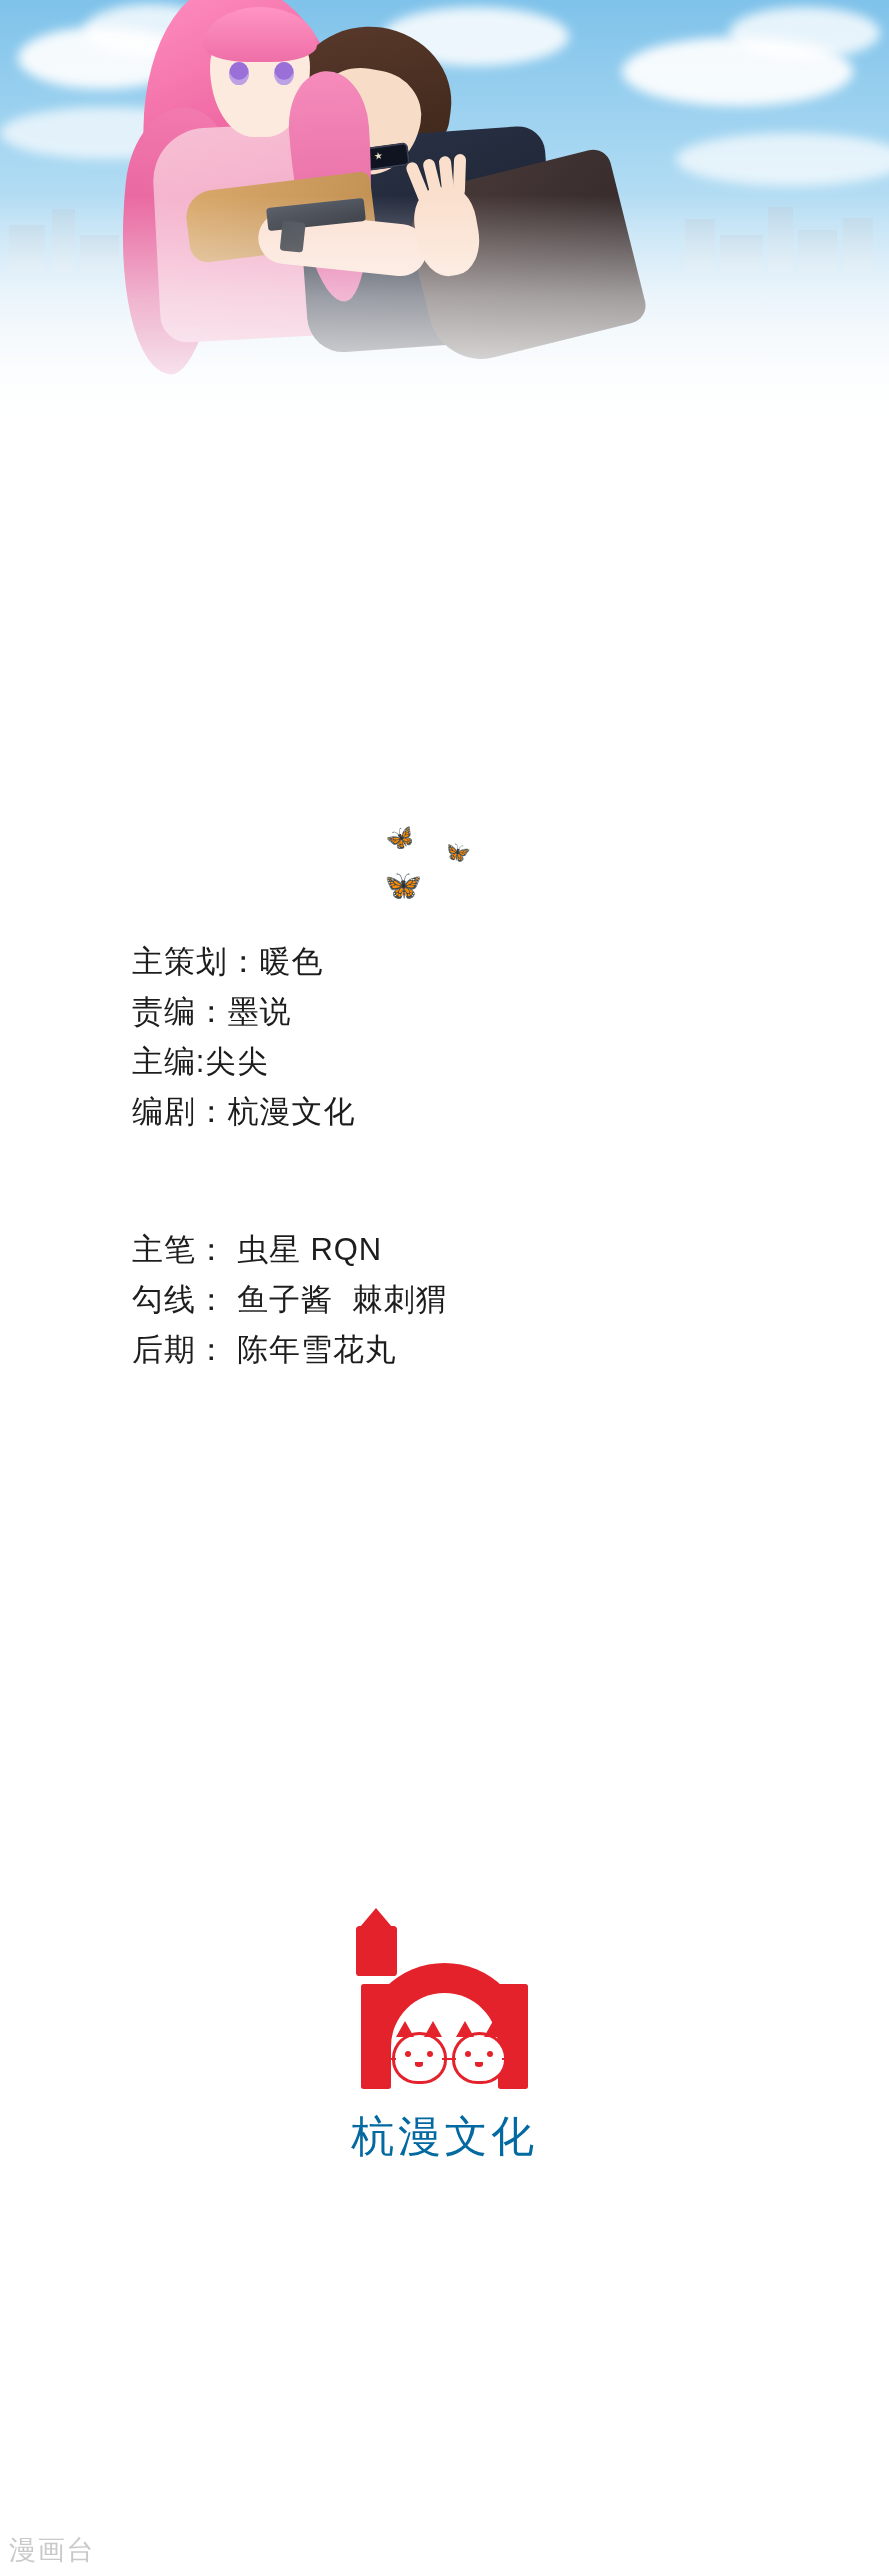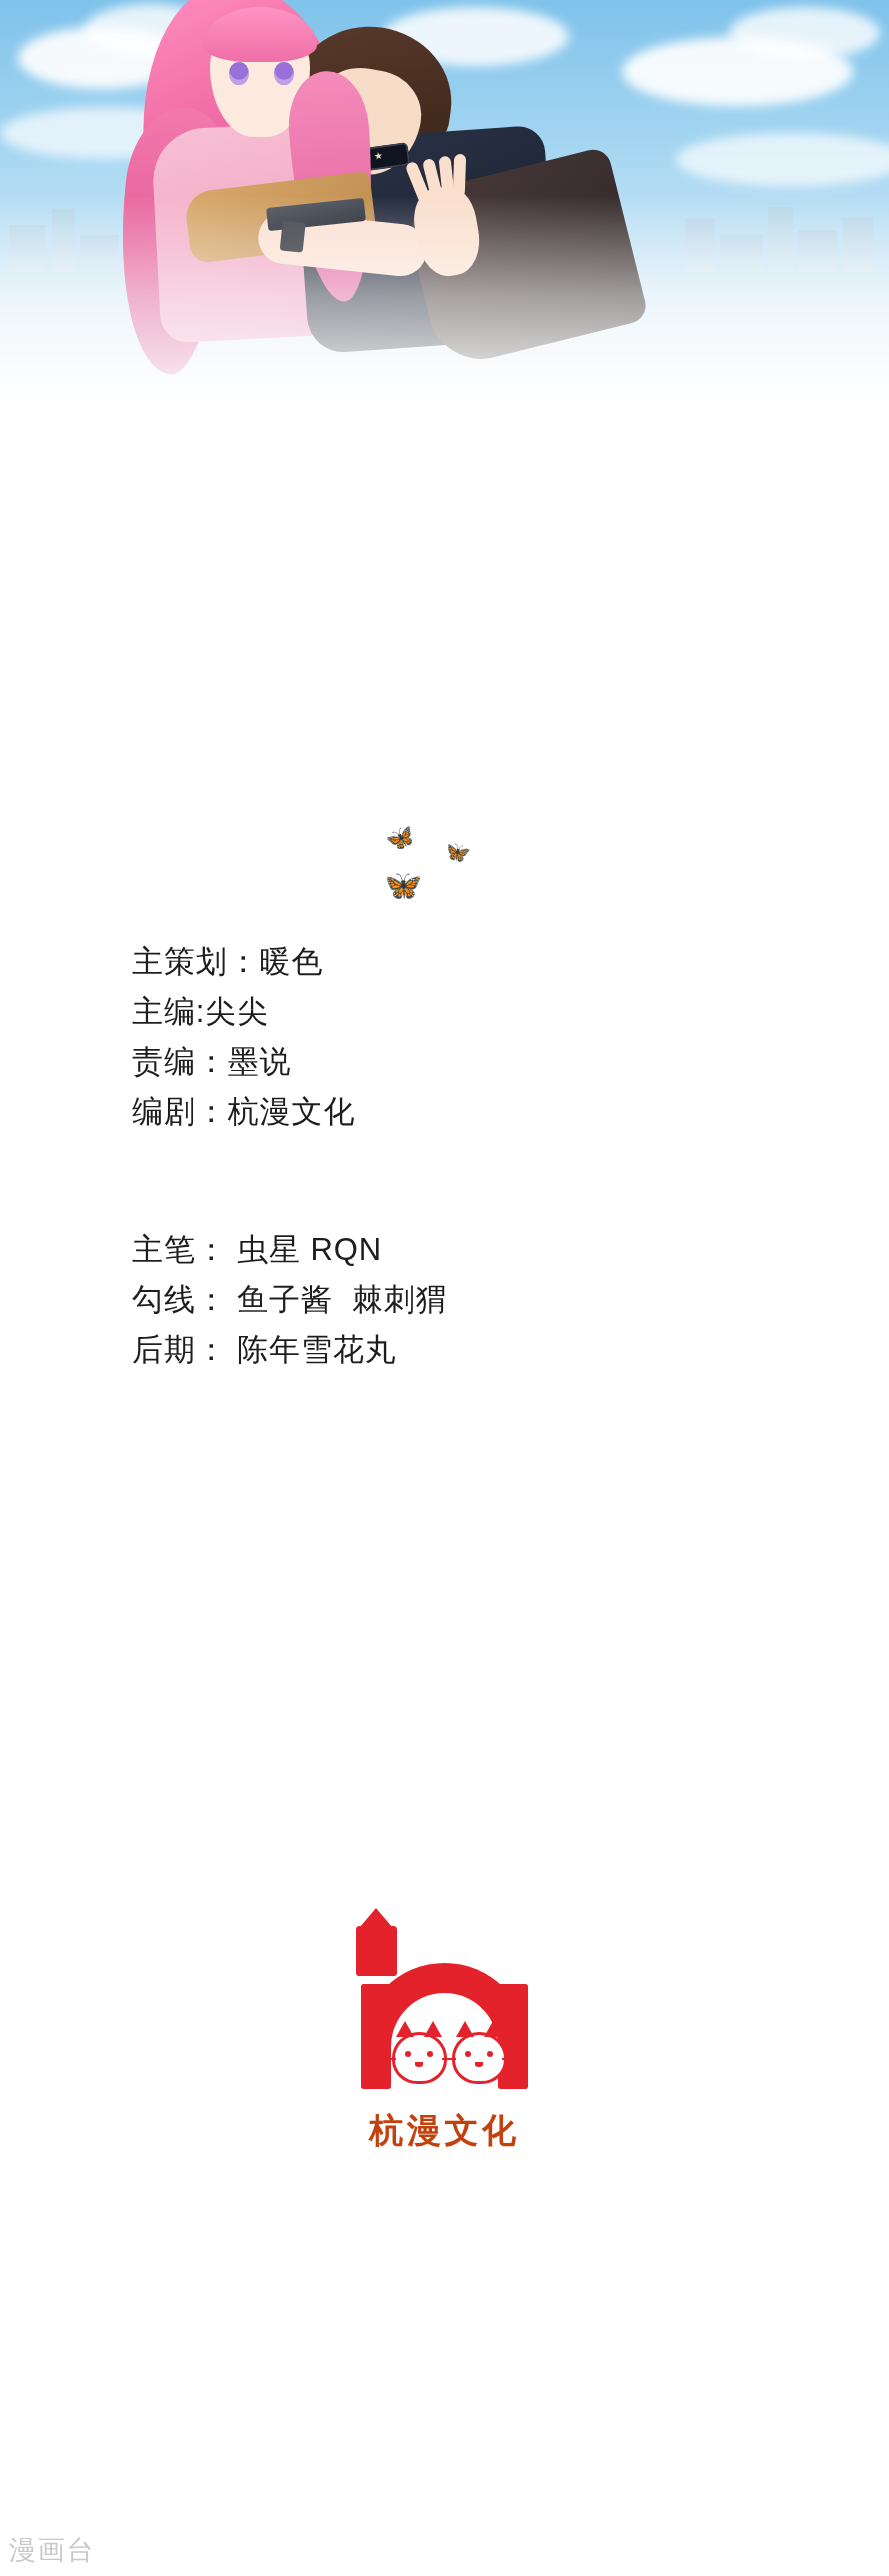--- a/index.html
+++ b/index.html
@@ -349,23 +349,23 @@
   .cat .nose {
     position: absolute;
     left: 50%; top: 27px;
     margin-left: -3.6px;
     width: 7.1px; height: 5.3px;
     background: #e4222b;
     border-radius: 0 0 50% 50%;
   }
   .logo-text {
     margin-top: 16px;
-    color: #c2410c;
-    font-size: 34px;
-    font-weight: bold;
+    color: #0369a1;
+    font-size: 43px;
+    font-weight: normal;
     letter-spacing: 3.6px;
   }
 
   
   .footer-bar {
     position: absolute;
     left: 0; bottom: 0;
     width: 788px;
     height: 53px;
     background: #ffffff;
@@ -436,22 +436,22 @@
   </div>
 
   <div class="credits">
 
     <div class="butterfly b1">🦋</div>
     <div class="butterfly b2">🦋</div>
     <div class="butterfly b3">🦋</div>
 
     <div class="credit-block staff">
       <div class="credit-line">主策划：暖色</div>
+      <div class="credit-line">责编：墨说</div>
       <div class="credit-line">主编:尖尖</div>
-      <div class="credit-line">责编：墨说</div>
       <div class="credit-line">编剧：杭漫文化</div>
     </div>
 
     <div class="credit-block art">
       <div class="credit-line">主笔： 虫星 RQN</div>
       <div class="credit-line">勾线： 鱼子酱  棘刺猬</div>
       <div class="credit-line">后期： 陈年雪花丸</div>
     </div>
 
     <div class="logo-wrap">

